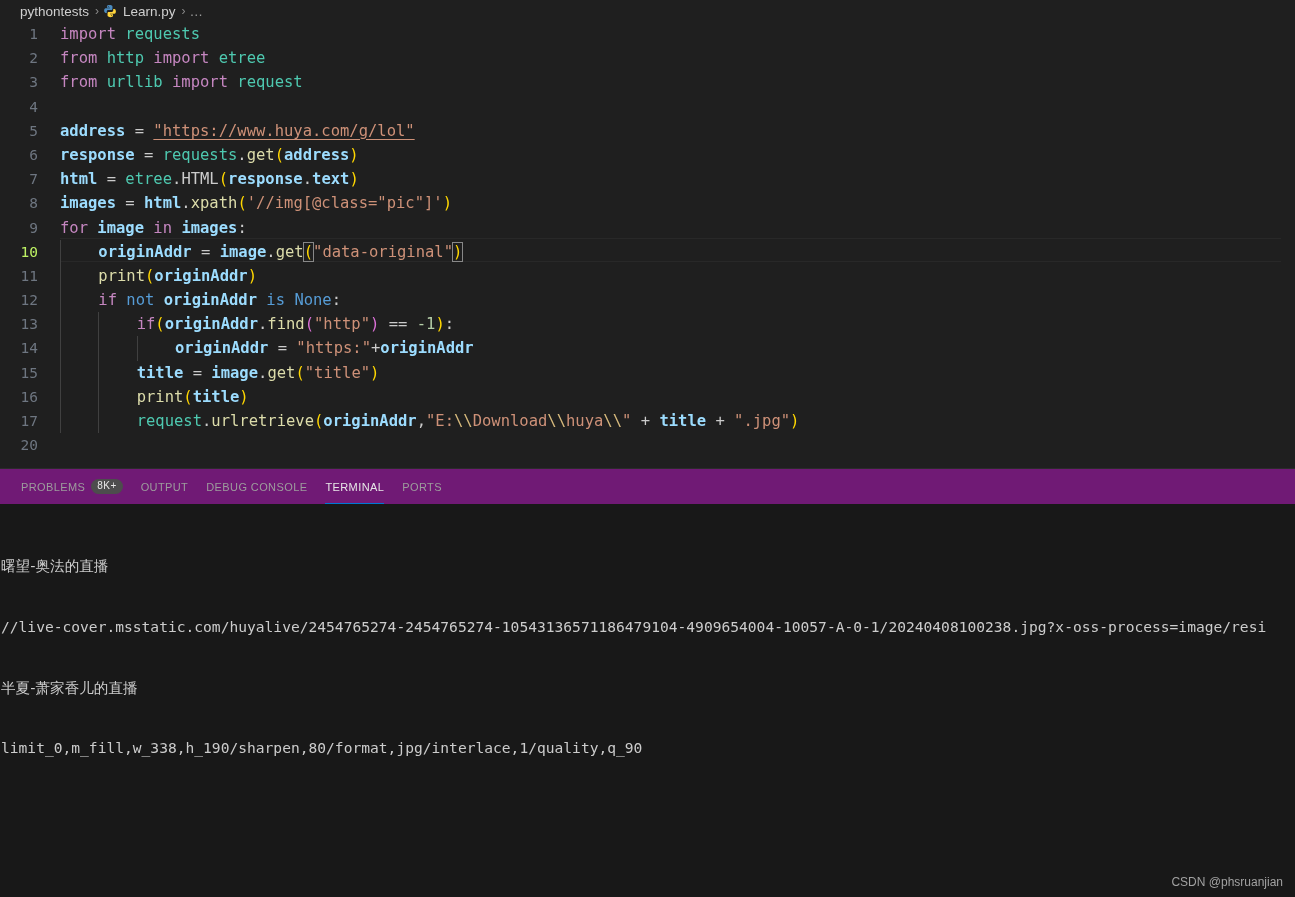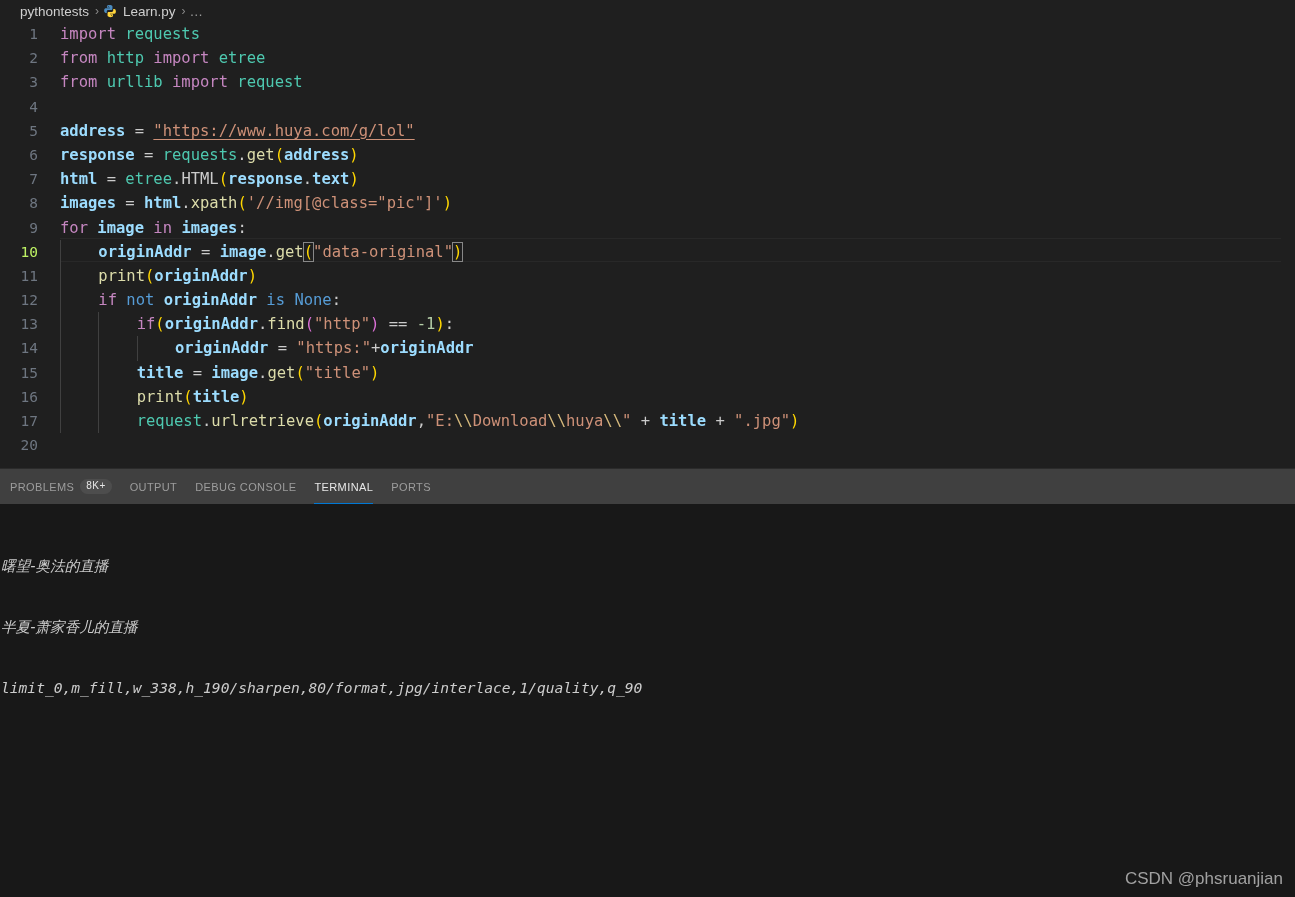--- a/index.html
+++ b/index.html
@@ -76,24 +76,24 @@
   .squiggle-url {
     text-decoration: underline;
     text-decoration-color: #CE9178;
     text-underline-offset: 3px;
   }
 
   
   .panel { background:#181818; border-top:1px solid #2b2b2b; height: 429px; }
   .panel-tabs {
     height: 35px; display: flex; align-items: center;
-    padding-left: 1px; gap: 0px;
+    padding-left: 12px; gap: 0px;
     font-family: "Liberation Sans", sans-serif;
     font-size: 11px; letter-spacing: .4px;
-    background: #404040;
+    background: #701a75;
   }
   .ptab {
     position: relative; display:flex; align-items:center; gap:6px;
     height: 35px; padding: 0 9px;
     color: #9d9d9d; text-transform: uppercase; cursor: default;
   }
   .ptab.active { color: #e7e7e7; }
   .ptab.active:after {
     content:""; position:absolute; left:9px; right:9px; bottom:0;
     height:1px; background:#0078d4;
@@ -106,29 +106,28 @@
 
   .terminal {
     padding: 12px 0 0 0;
     font-family: "DejaVu Sans Mono", monospace;
     font-size: 14.6px;
     line-height: 20.2px;
     color: #cccccc;
     white-space: pre;
     overflow: hidden;
     height: 382px;
-    font-style: italic;
   }
   .tline { height: 20.2px; padding-left: 1px; }
   .cjk { font-family: "DejaVu Sans", sans-serif; font-size: 14.6px; }
 
   .watermark {
     position: absolute; right: 12px; bottom: 8px;
     font-family: "Liberation Sans", sans-serif;
-    font-size: 17px; color: #b9b9b9; opacity: .85;
+    font-size: 12px; color: #b9b9b9; opacity: .85;
   }
 
   
   .overview-ruler {
     position:absolute; top:0; right:0; width:14px; height:446px;
     background:#1f1f1f;
   }
 </style>
 </head>
 <body>
@@ -260,20 +259,21 @@
       <div class="ptab active">
         <span>TERMINAL</span>
       </div>
       <div class="ptab">
         <span>PORTS</span>
       </div>
     </div>
 
     <div class="terminal">
       <div class="tline cjk">曙望-奥法的直播</div>
+      <div class="tline">//live-cover.msstatic.com/huyalive/2454765274-2454765274-10543136571186479104-4909654004-10057-A-0-1/20240408100238.jpg?x-oss-process=image/resi</div>
       <div class="tline cjk">半夏-萧家香儿的直播</div>
       <div class="tline">limit_0,m_fill,w_338,h_190/sharpen,80/format,jpg/interlace,1/quality,q_90</div>
       
       
       
       
       
       
       
       

